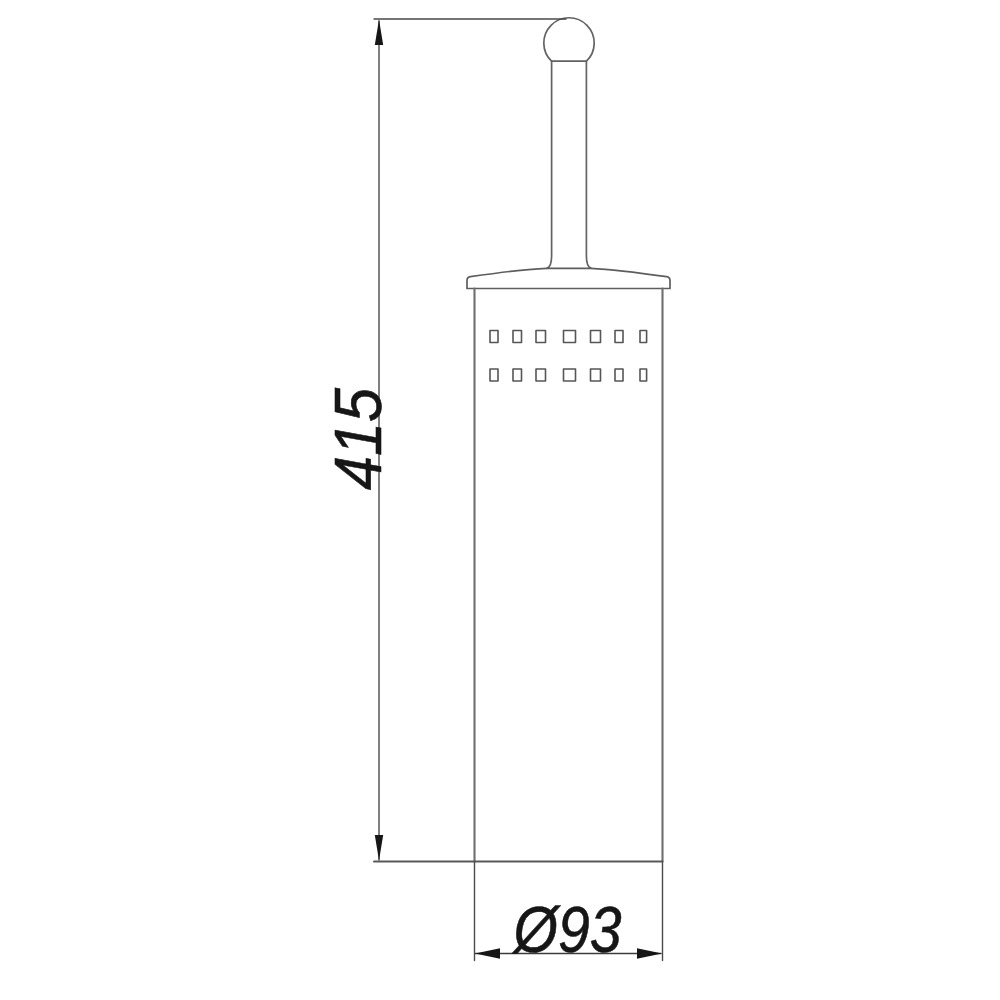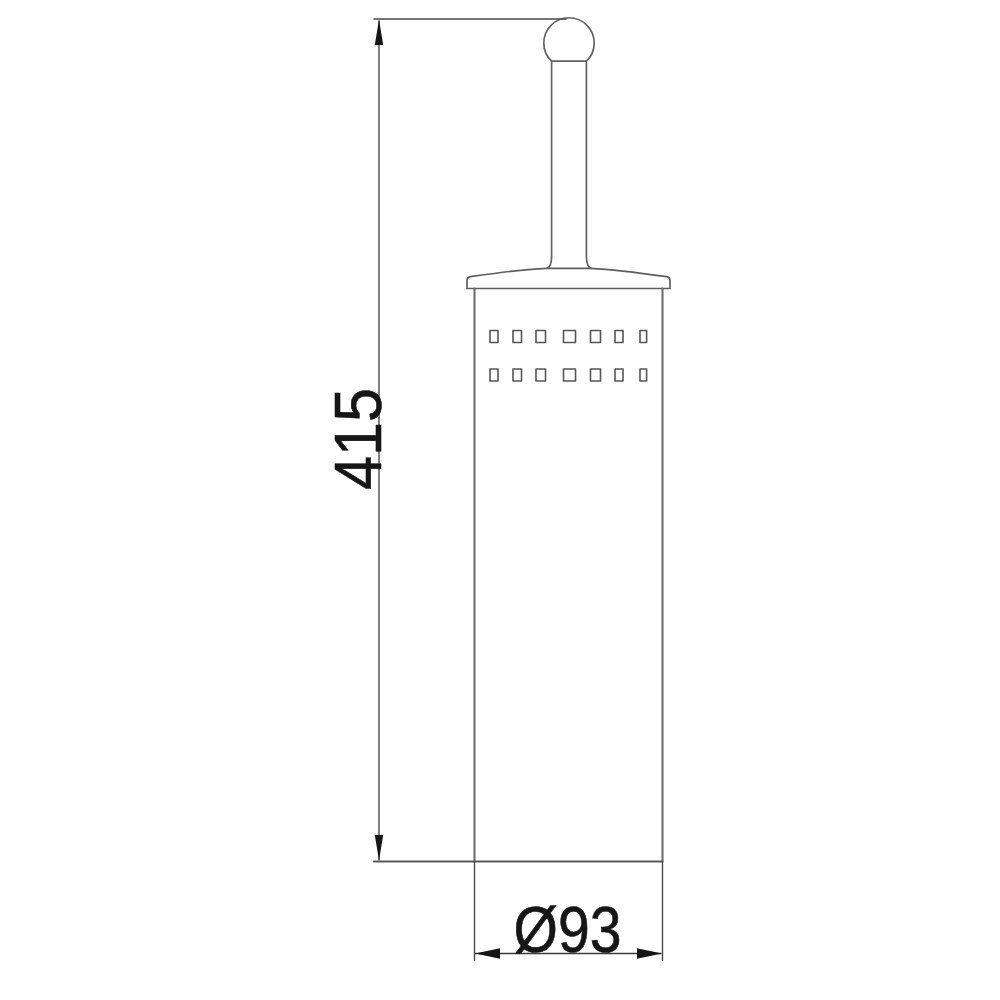--- a/index.html
+++ b/index.html
@@ -1,17 +1,17 @@
 <!DOCTYPE html>
 <html><head>
 <meta charset="utf-8">
 <style>
   html,body{margin:0;padding:0;background:#ffffff;}
   .stage{width:1000px;height:1000px;position:relative;overflow:hidden;background:#ffffff;
-         font-family:"Liberation Sans", sans-serif;}
+         font-family:"Liberation Sans", sans-serif;font-style:italic;}
   svg{display:block;filter:blur(0.45px)}
 </style>
 </head>
 <body>
 
 <div class="stage">
 <svg width="1000" height="1000" viewBox="0 0 1000 1000">
   <g fill="none" stroke-linecap="round" stroke-linejoin="round">
 
     <path d="M 551.6 61.2 A 25.2 25.2 0 1 1 586.4 61.2 L 551.6 61.2 Z" stroke="#636363" stroke-width="1.7"></path>

